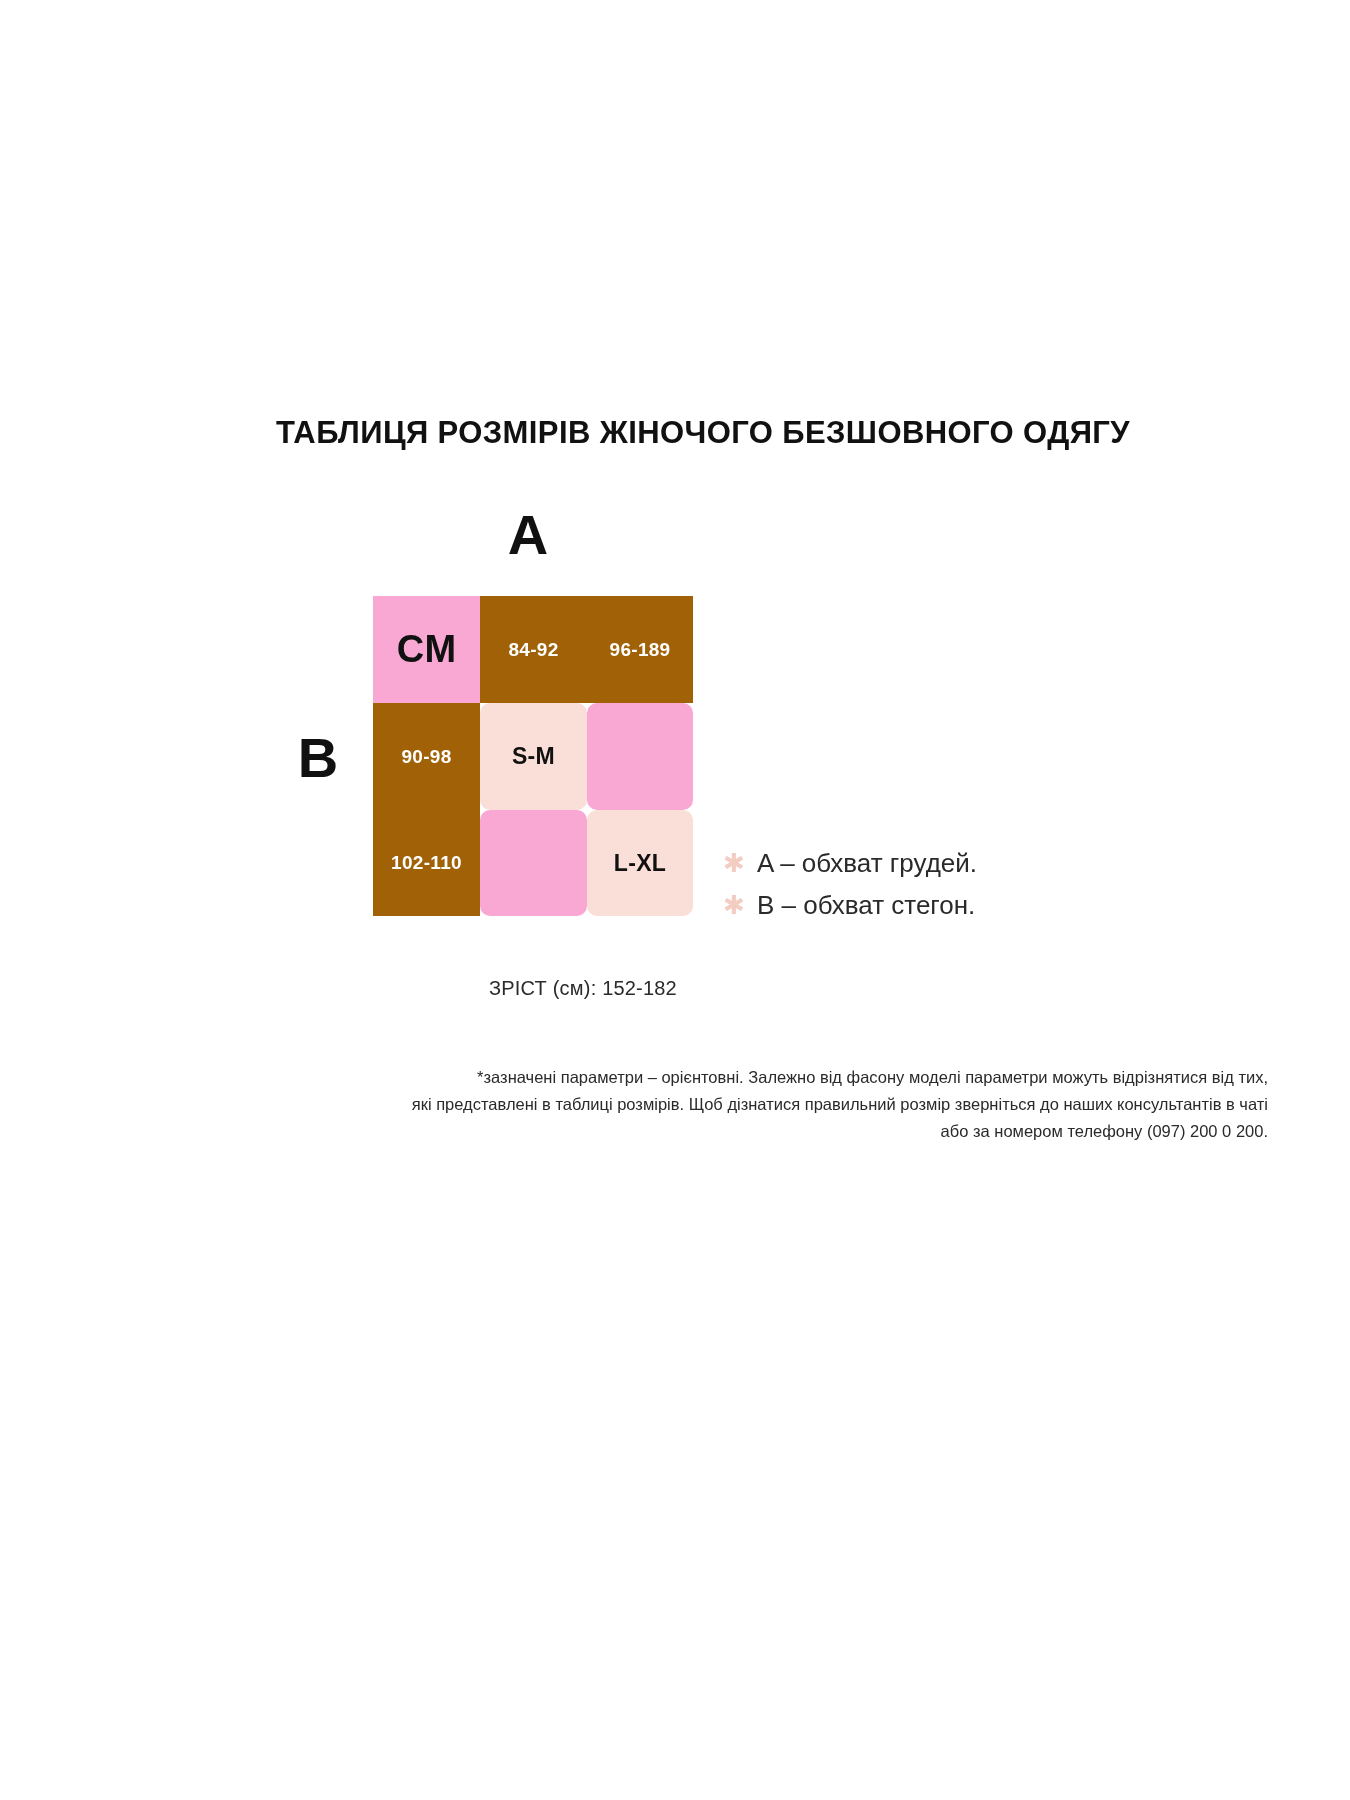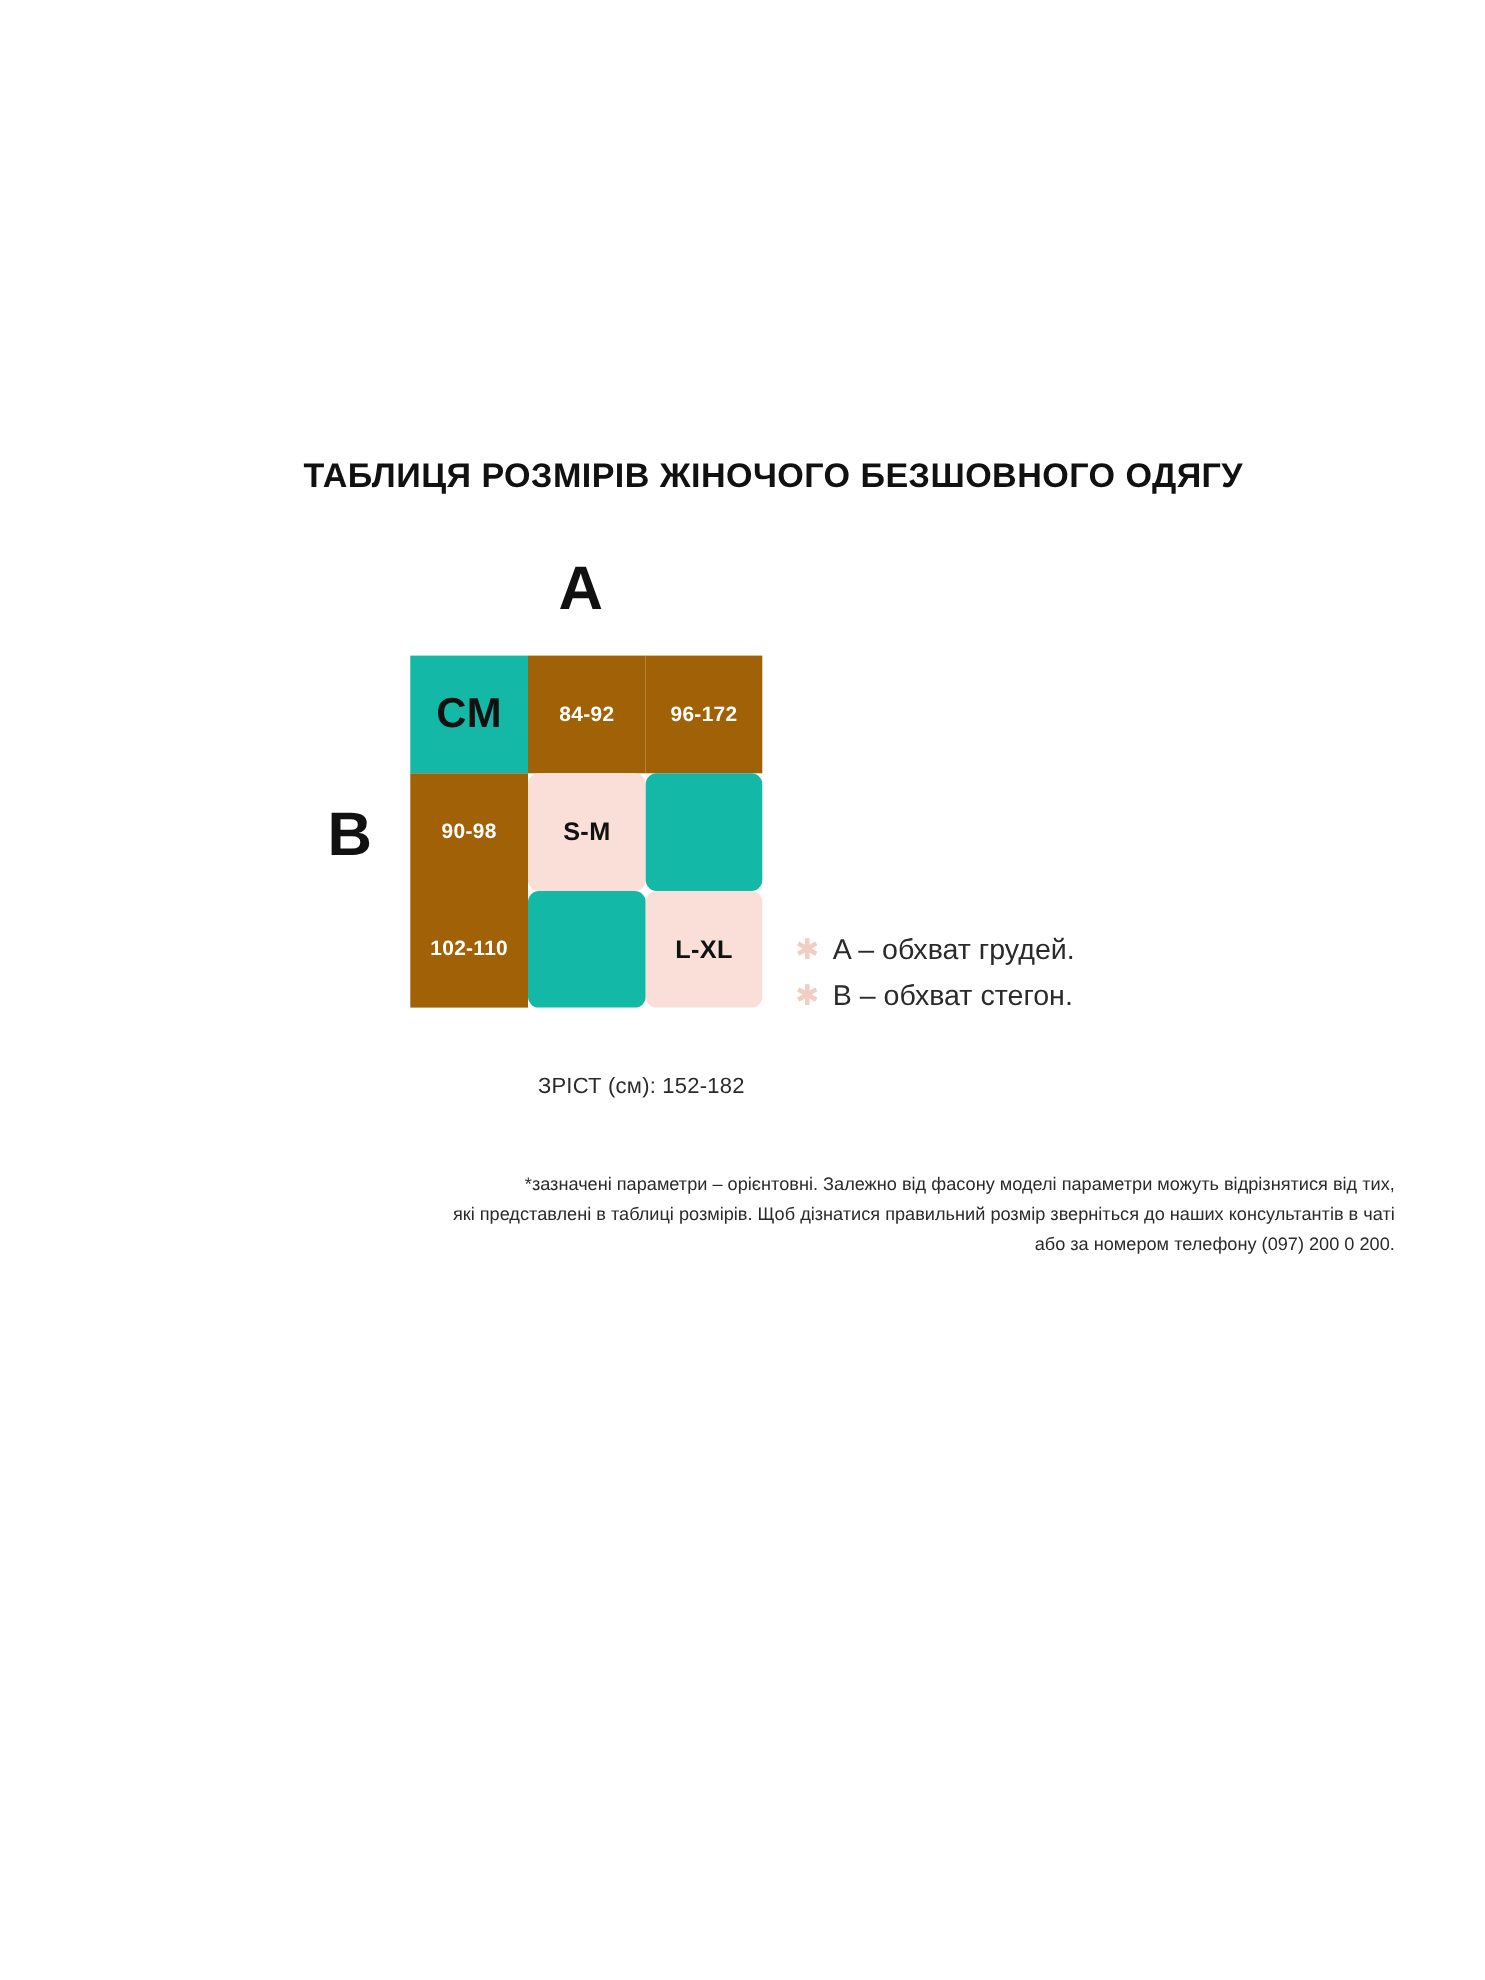--- a/index.html
+++ b/index.html
@@ -73,21 +73,21 @@
   }
   .cell {
     display: flex;
     align-items: center;
     justify-content: center;
     font-size: 19px;
     font-weight: bold;
     letter-spacing: 0.3px;
     box-sizing: border-box;
   }
-  .cell.white   { background: #14b8a6; color: #111111; }
+  .cell.white   { background: #f9a8d4; color: #111111; }
   .cell.gray    { background: #a16207; color: #ffffff; }
   .cell.pink    { background: #fadfd8; color: #111111; }
   .cell.corner  { font-size: 38px; font-weight: bold; color: #111111; }
   .cell.size    { font-size: 23px; border-radius: 10px; }
 
   
   .legend {
     position: absolute;
     left: 695px;
     top: 842px;
@@ -141,21 +141,21 @@
 <div class="page">
 
   <div class="title">ТАБЛИЦЯ РОЗМІРІВ ЖІНОЧОГО БЕЗШОВНОГО ОДЯГУ</div>
 
   <div class="axis-a">A</div>
   <div class="axis-b">B</div>
 
   <div class="grid">
     <div class="cell white corner">CM</div>
     <div class="cell gray">84-92</div>
-    <div class="cell gray">96-172</div>
+    <div class="cell gray">96-189</div>
 
     <div class="cell gray">90-98</div>
     <div class="cell pink size">S-M</div>
     <div class="cell white size"></div>
 
     <div class="cell gray">102-110</div>
     <div class="cell white size"></div>
     <div class="cell pink size">L-XL</div>
   </div>
 

